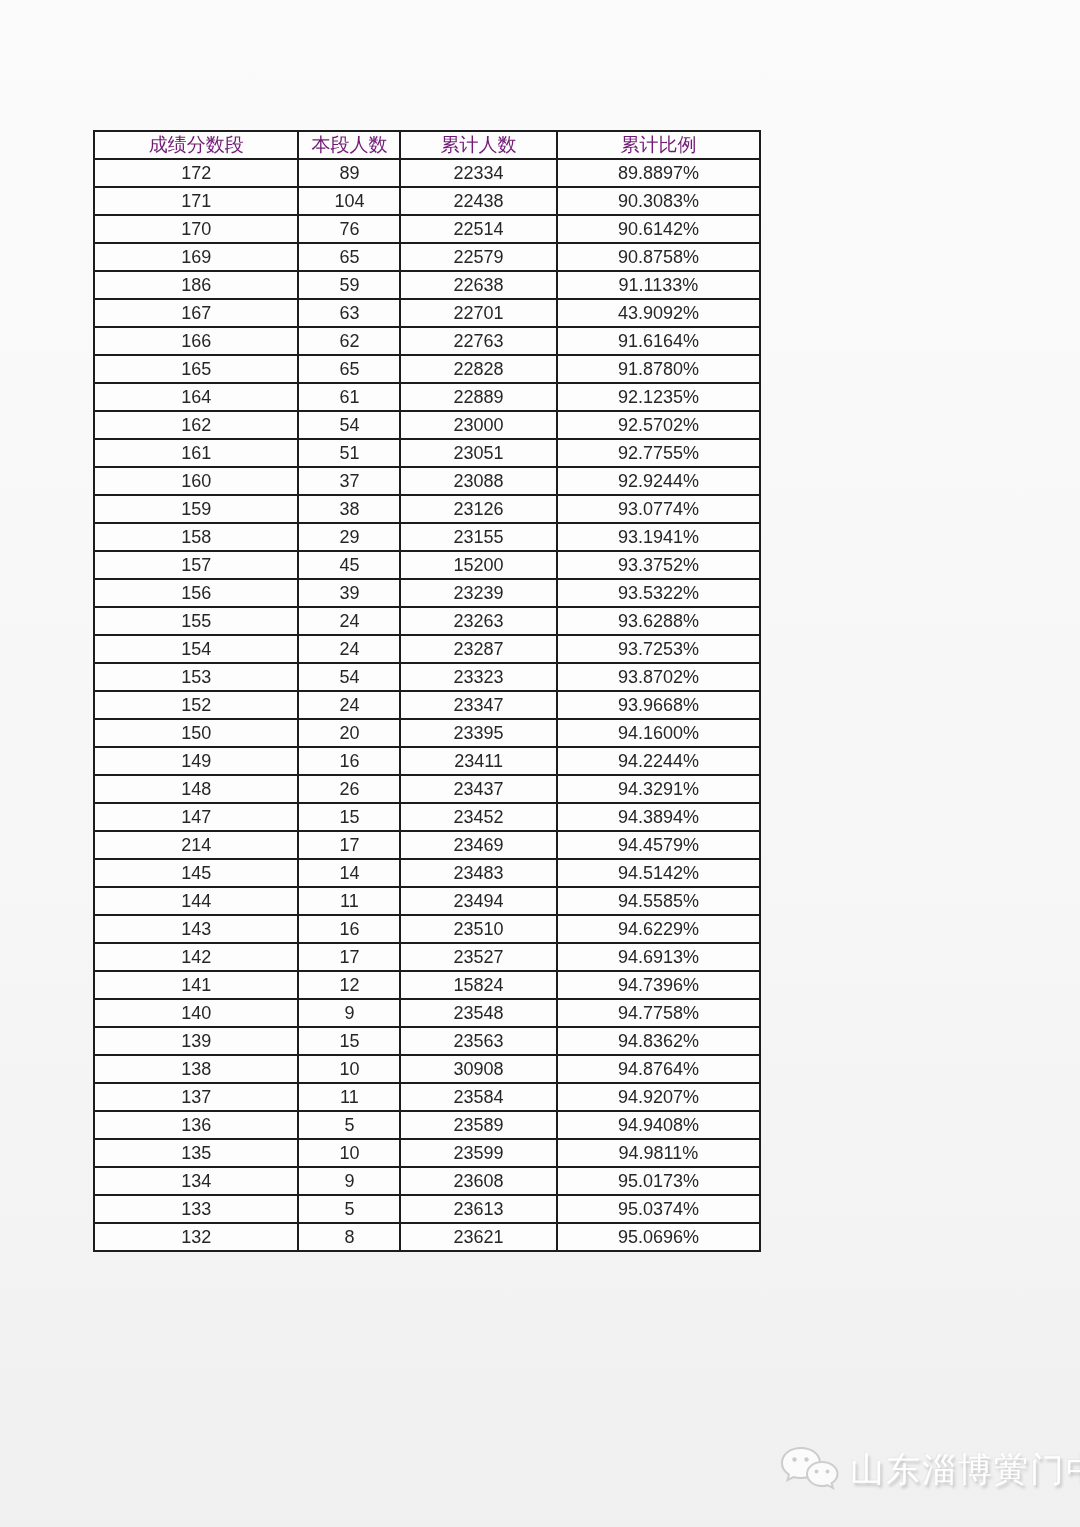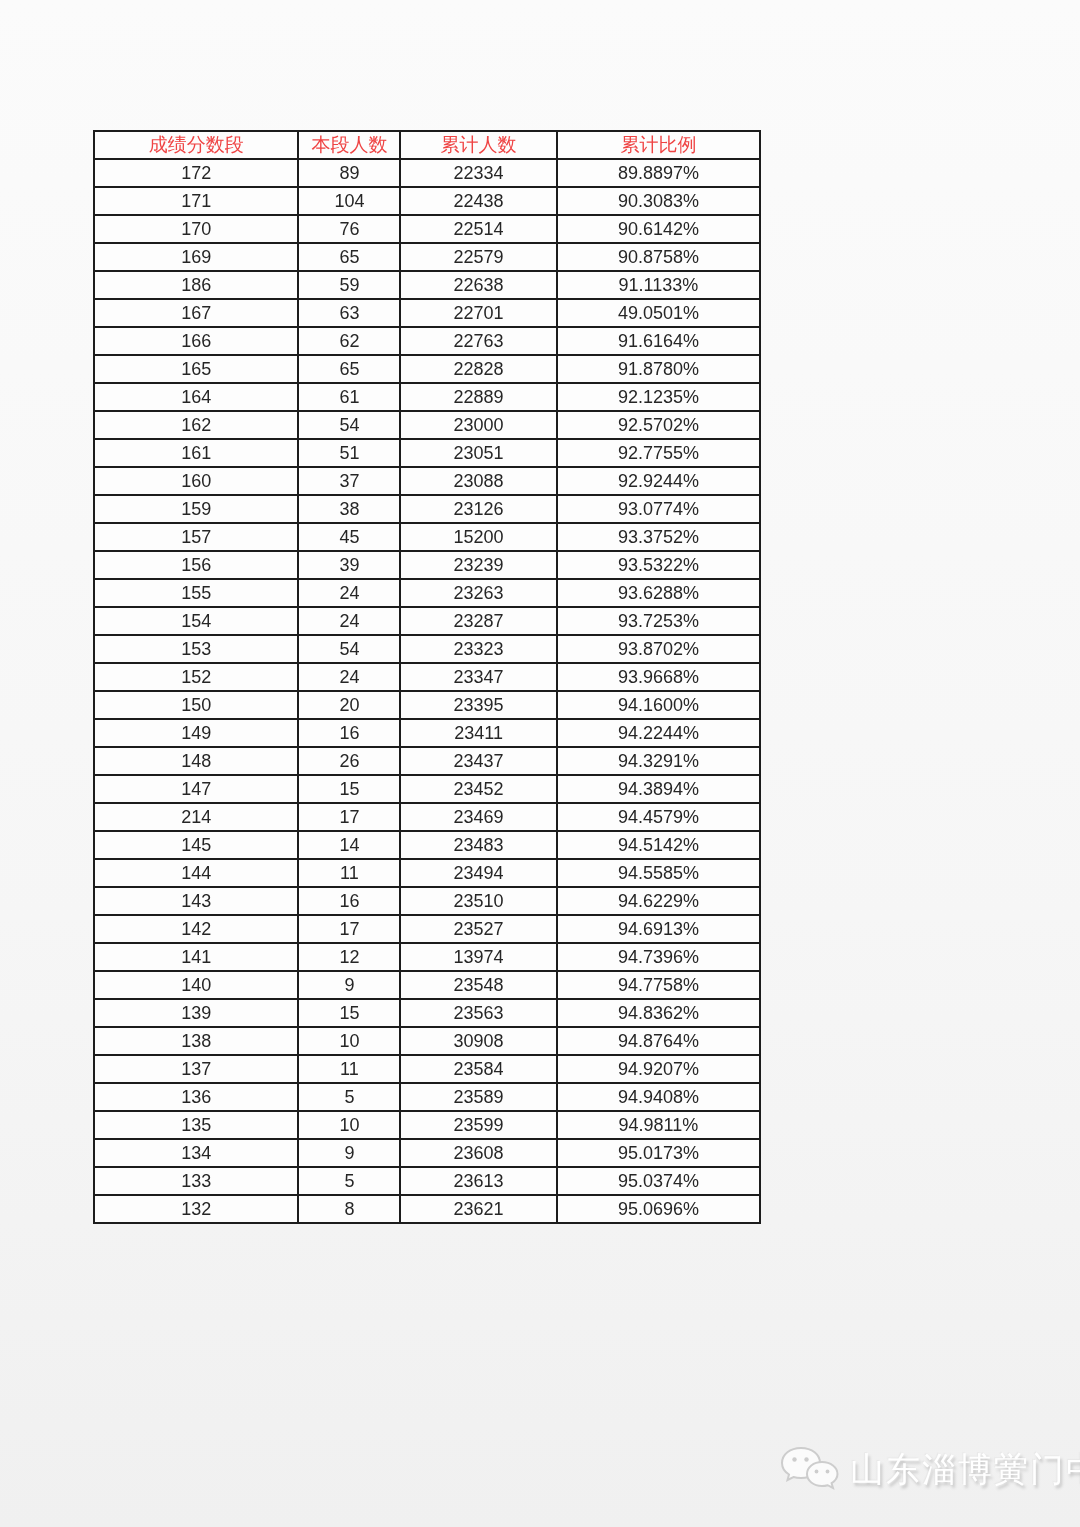--- a/index.html
+++ b/index.html
@@ -30,21 +30,21 @@
     vertical-align: middle;
     height: 26px;
     padding: 0;
     font-size: 18px;
     font-weight: normal;
     color: #262626;
     white-space: nowrap;
   }
   .score-table th {
     font-size: 19px;
-    color: #ef4444;
+    color: #701a75;
   }
   .col-score   { width: 30.7%; }
   .col-count   { width: 15.3%; }
   .col-cum     { width: 23.5%; }
   .col-pct     { width: 30.5%; }
 
   .watermark {
     position: absolute;
     left: 778px;
     top: 1444px;
@@ -109,21 +109,21 @@
       <tr>
         <td>186</td>
         <td>59</td>
         <td>22638</td>
         <td>91.1133%</td>
       </tr>
       <tr>
         <td>167</td>
         <td>63</td>
         <td>22701</td>
-        <td>49.0501%</td>
+        <td>43.9092%</td>
       </tr>
       <tr>
         <td>166</td>
         <td>62</td>
         <td>22763</td>
         <td>91.6164%</td>
       </tr>
       <tr>
         <td>165</td>
         <td>65</td>
@@ -154,20 +154,26 @@
         <td>23088</td>
         <td>92.9244%</td>
       </tr>
       <tr>
         <td>159</td>
         <td>38</td>
         <td>23126</td>
         <td>93.0774%</td>
       </tr>
       <tr>
+        <td>158</td>
+        <td>29</td>
+        <td>23155</td>
+        <td>93.1941%</td>
+      </tr>
+      <tr>
         <td>157</td>
         <td>45</td>
         <td>15200</td>
         <td>93.3752%</td>
       </tr>
       <tr>
         <td>156</td>
         <td>39</td>
         <td>23239</td>
         <td>93.5322%</td>
@@ -246,21 +252,21 @@
       </tr>
       <tr>
         <td>142</td>
         <td>17</td>
         <td>23527</td>
         <td>94.6913%</td>
       </tr>
       <tr>
         <td>141</td>
         <td>12</td>
-        <td>13974</td>
+        <td>15824</td>
         <td>94.7396%</td>
       </tr>
       <tr>
         <td>140</td>
         <td>9</td>
         <td>23548</td>
         <td>94.7758%</td>
       </tr>
       <tr>
         <td>139</td>

